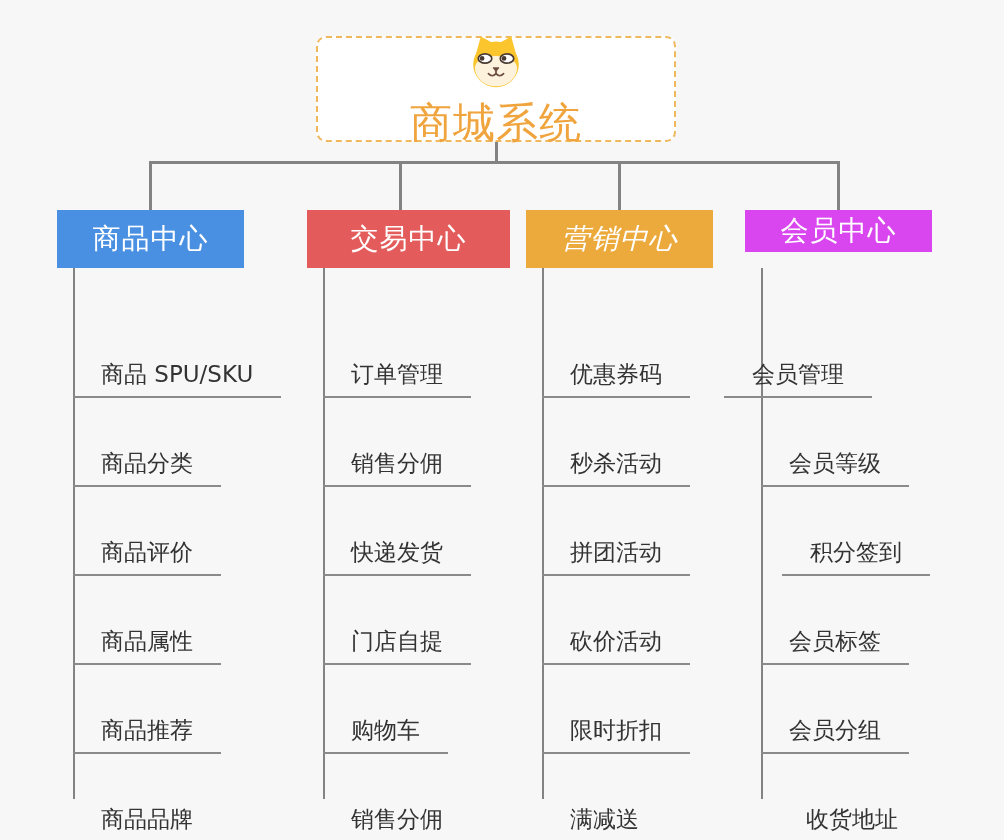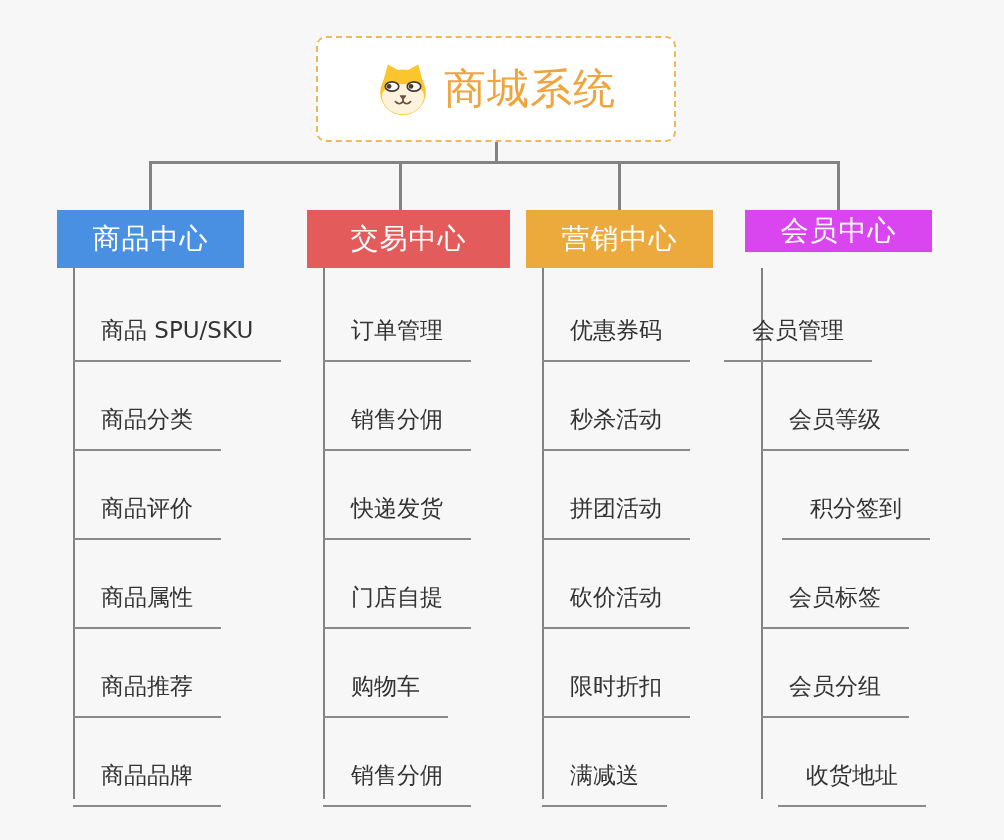--- a/index.html
+++ b/index.html
@@ -14,21 +14,21 @@
   
   .line{position:absolute;background:#838383;}
 
   
   .root-node{
     position:absolute;left:316px;top:36px;width:360px;height:106px;
     box-sizing:border-box;
     background:#ffffff;
     border:2px dashed #f0b85c;
     border-radius:10px;
-    display:flex;align-items:center;justify-content:center;gap:14px;
+    display:flex;align-items:center;justify-content:center;gap:14px;flex-direction:column;
   }
   .root-title{
     font-size:42px;line-height:1;
     color:#f0a43e;
     letter-spacing:1px;
     white-space:nowrap;
   }
   .dog{width:54px;height:54px;display:inline-block;}
 
   
@@ -39,25 +39,26 @@
     color:#ffffff;
     font-size:28px;
     display:flex;align-items:center;justify-content:center;
     white-space:nowrap;
     letter-spacing:1px;
   }
 
   
   .leaf{
     position:absolute;
-    padding:0 28px 16px 28px;
+    padding:0 28px 8px 28px;
     border-bottom:2px solid #8a8a8a;
     font-size:23px;line-height:28px;
     color:#333333;
     white-space:nowrap;
+    margin-top:44px;
   }
 </style>
 </head>
 <body>
 
 <div class="canvas" id="canvas">
 
   <div class="root-node">
     <span class="dog">
       <svg viewBox="0 0 64 64" width="54" height="54" aria-hidden="true">
@@ -91,21 +92,21 @@
     <div class="line" style="left: 323px; top: 268px; width: 2px; height: 531px; background: rgb(131, 131, 131);"></div>
     <div class="branch" style="left: 307px; top: 210px; width: 203px; height: 58px; background: rgb(228, 91, 91);">交易中心</div>
     <div class="leaf" style="left: 323px; top: 316px;">订单管理</div>
     <div class="leaf" style="left: 323px; top: 405px;">销售分佣</div>
     <div class="leaf" style="left: 323px; top: 494px;">快递发货</div>
     <div class="leaf" style="left: 323px; top: 583px;">门店自提</div>
     <div class="leaf" style="left: 323px; top: 672px;">购物车</div>
     <div class="leaf" style="left: 323px; top: 761px;">销售分佣</div>
     <div class="line" style="left: 618px; top: 161px; width: 3px; height: 49px; background: rgb(131, 131, 131);"></div>
     <div class="line" style="left: 542px; top: 268px; width: 2px; height: 531px; background: rgb(131, 131, 131);"></div>
-    <div class="branch" style="left: 526px; top: 210px; width: 187px; height: 58px; background: rgb(236, 170, 60);">营销中心</div>
+    <div class="branch" style="left: 526px; top: 210px; width: 187px; height: 58px; background: rgb(236, 170, 60); font-style: italic;">营销中心</div>
     <div class="leaf" style="left: 542px; top: 316px;">优惠券码</div>
     <div class="leaf" style="left: 542px; top: 405px;">秒杀活动</div>
     <div class="leaf" style="left: 542px; top: 494px;">拼团活动</div>
     <div class="leaf" style="left: 542px; top: 583px;">砍价活动</div>
     <div class="leaf" style="left: 542px; top: 672px;">限时折扣</div>
     <div class="leaf" style="left: 542px; top: 761px;">满减送</div>
     <div class="line" style="left: 837px; top: 161px; width: 3px; height: 49px; background: rgb(131, 131, 131);"></div>
     <div class="line" style="left: 761px; top: 268px; width: 2px; height: 531px; background: rgb(131, 131, 131);"></div>
     <div class="branch" style="left: 745px; top: 210px; width: 187px; height: 42px; background: #d946ef;">会员中心</div>
     <div class="leaf" style="left: 724px; top: 316px;">会员管理</div>

